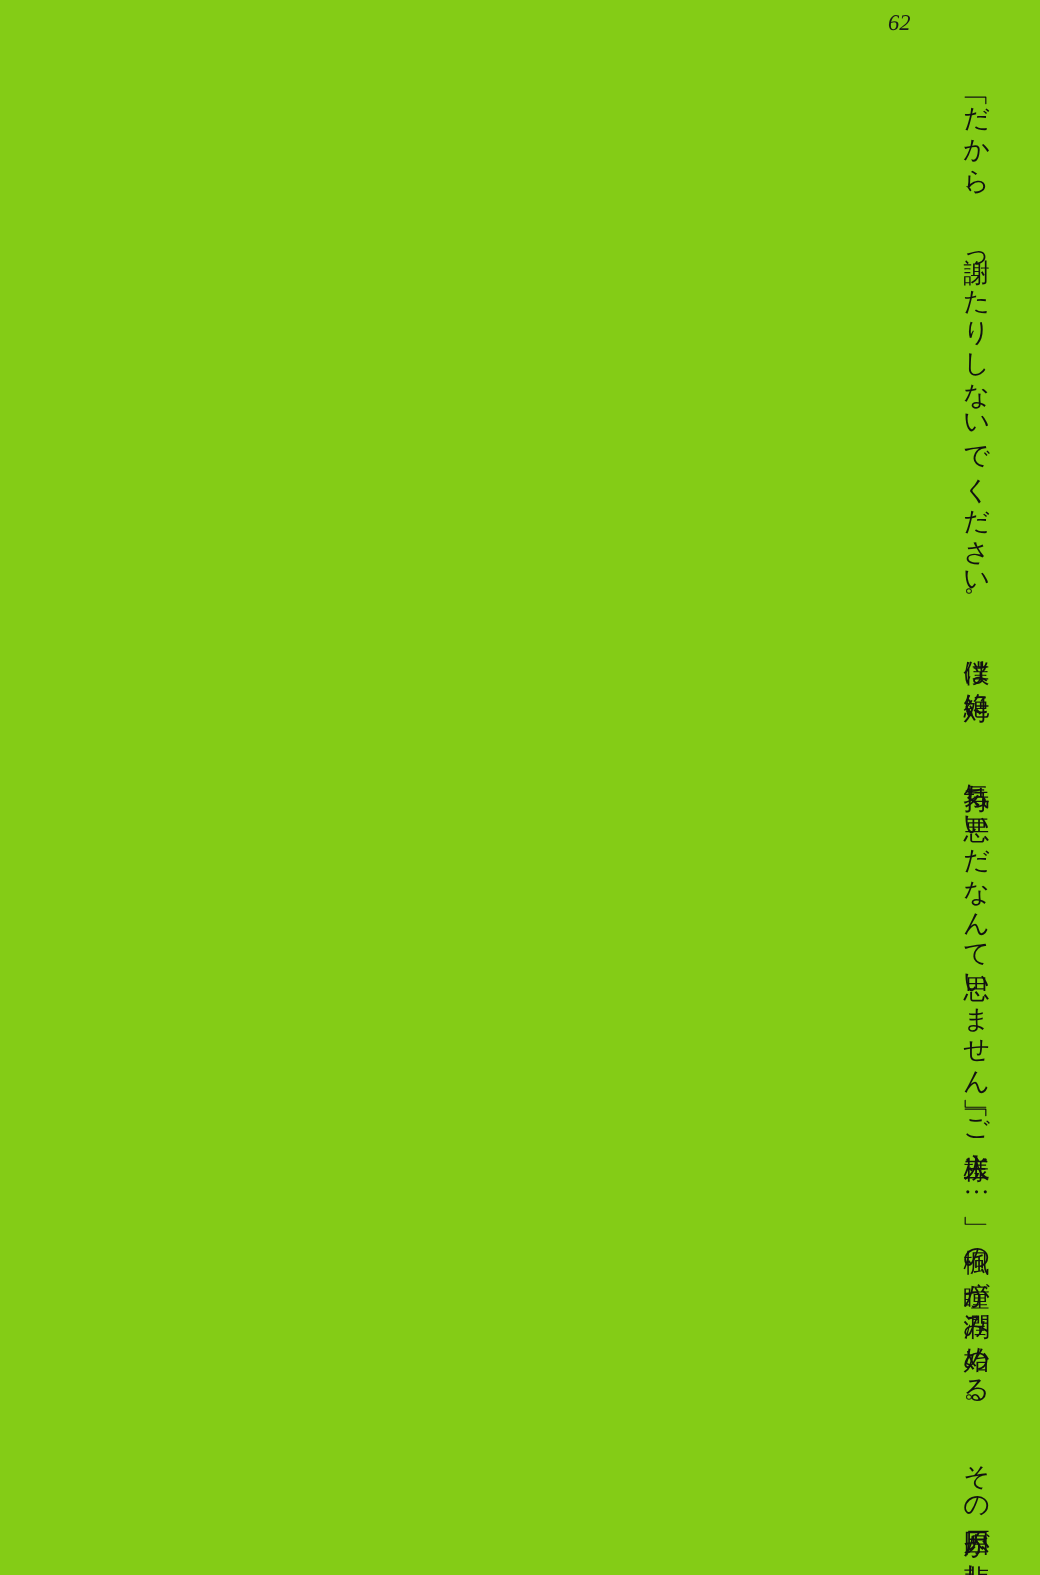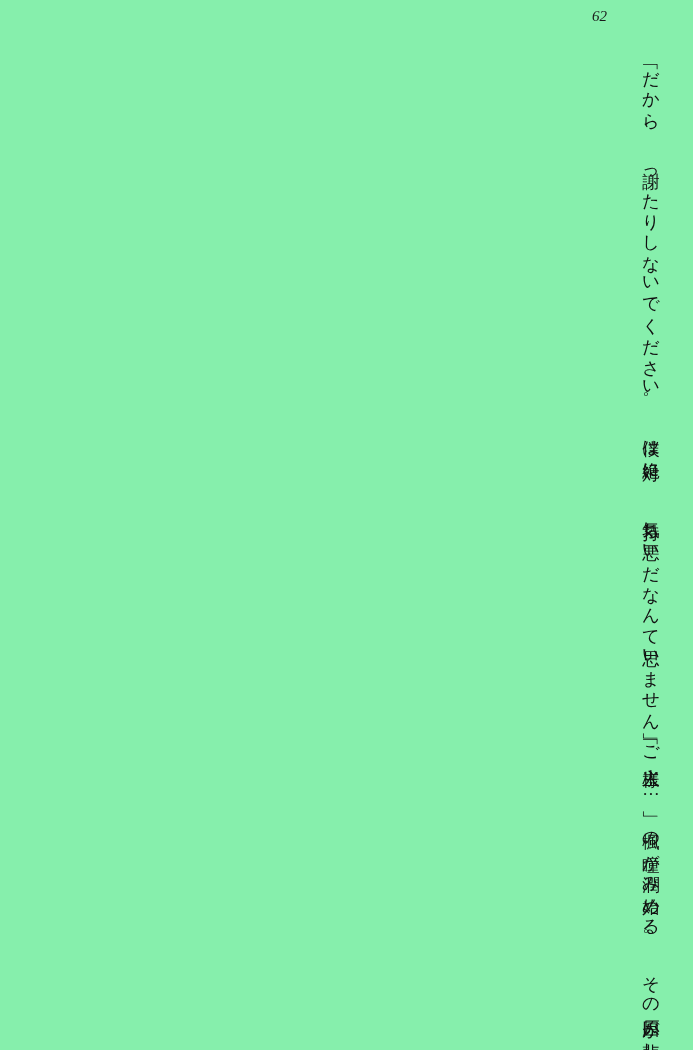--- a/index.html
+++ b/index.html
@@ -4,21 +4,21 @@
 <style>
   html, body {
     margin: 0;
     padding: 0;
     background: #ffffff;
   }
   .page {
     position: relative;
     width: 693px;
     height: 1050px;
-    background: #86efac;
+    background: #84cc16;
     overflow: hidden;
     box-sizing: border-box;
     font-family: "Liberation Serif", "DejaVu Serif", serif;
     color: #111111;
   }
   .page-number {
     position: absolute;
     top: 8px;
     right: 86px;
     font-family: "Liberation Serif", "DejaVu Serif", serif;

